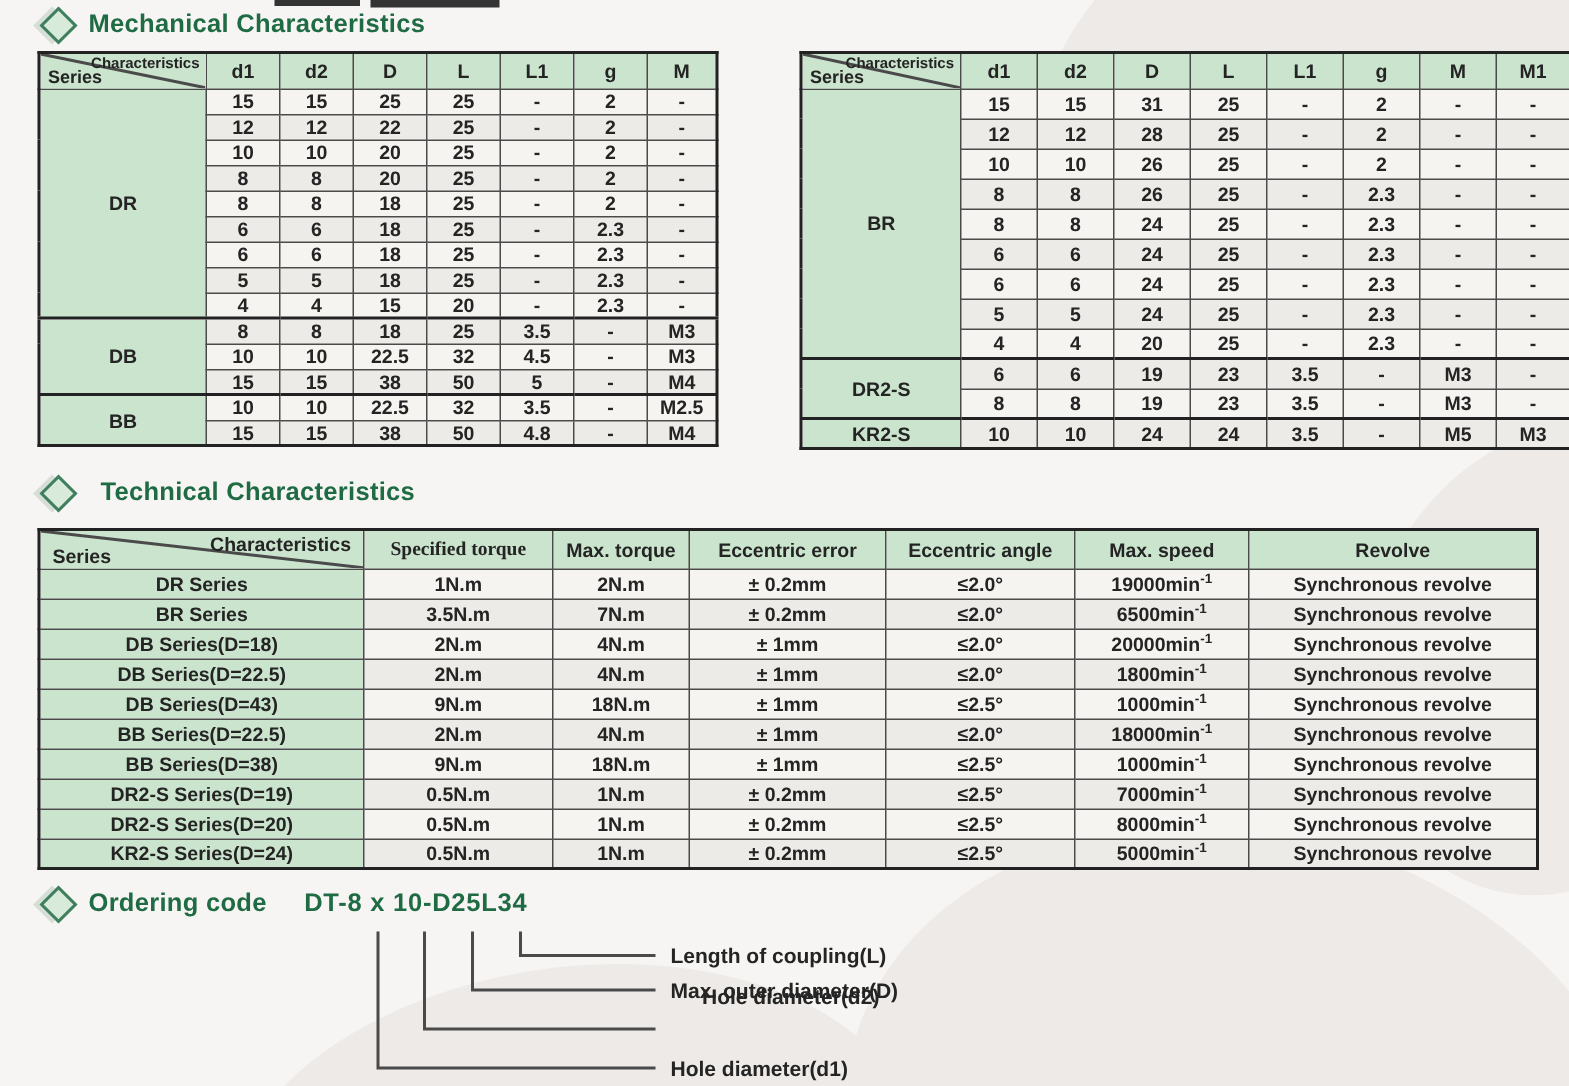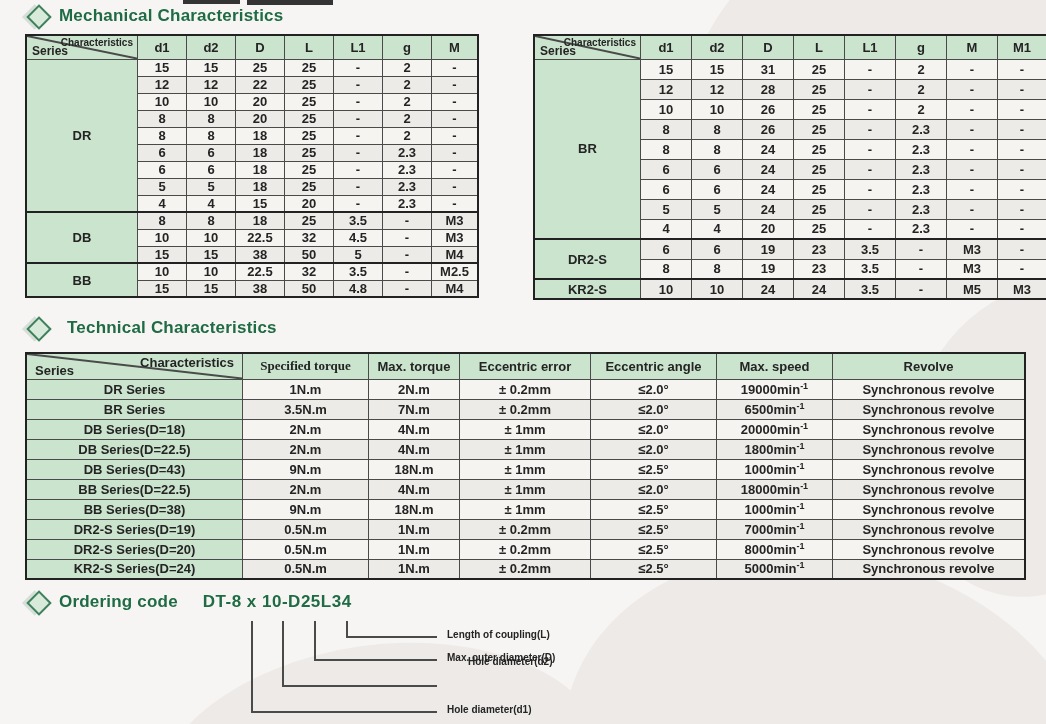--- a/index.html
+++ b/index.html
@@ -56,21 +56,21 @@
   .corner-bottom { position:absolute; bottom:1px; left:5px; font-weight:bold; }
   #mech-left .corner-top, #mech-right .corner-top { font-size:10px; }
   #mech-left .corner-bottom, #mech-right .corner-bottom { font-size:12px; }
   #tech-table .corner-top { font-size:13px; right:8px; }
   #tech-table .corner-bottom { font-size:13px; left:8px; }
 
   sup.exp { font-size:9px; vertical-align:super; line-height:0; }
 
   
   #callout-svg { position:absolute; left:0; top:0; width:1046px; height:724px; z-index:2; pointer-events:none; }
-  .callout-label { position:absolute; left:447px; font-size:10px; font-weight:bold; color:#242424; z-index:2; }
+  .callout-label { position:absolute; left:447px; font-size:14px; font-weight:bold; color:#242424; z-index:2; }
 </style>
 </head>
 <body>
 
 <div class="petal" style="left:680px; top:-90px; width:430px; height:330px; transform:rotate(-25deg);"></div>
 <div class="petal" style="left:560px; top:555px; width:540px; height:420px; transform:rotate(14deg);"></div>
 <div class="petal" style="left:150px; top:645px; width:460px; height:280px; transform:rotate(-8deg);"></div>
 <div class="petal" style="left:910px; top:280px; width:260px; height:320px; transform:rotate(20deg);"></div>
 
 <div class="scan-strip" style="left:183px; top:0; width:57px; height:4px;"></div>

